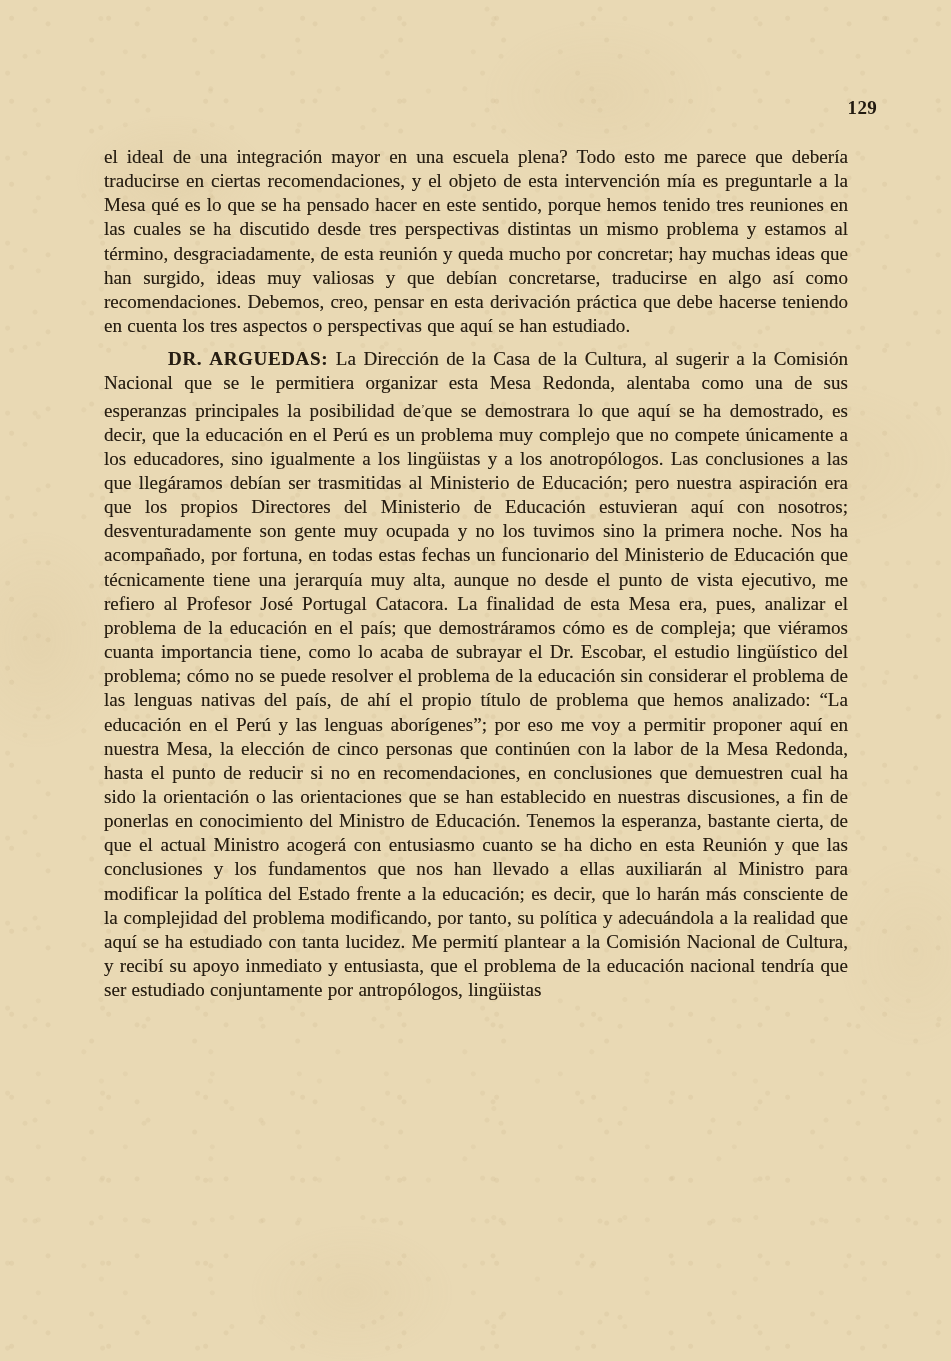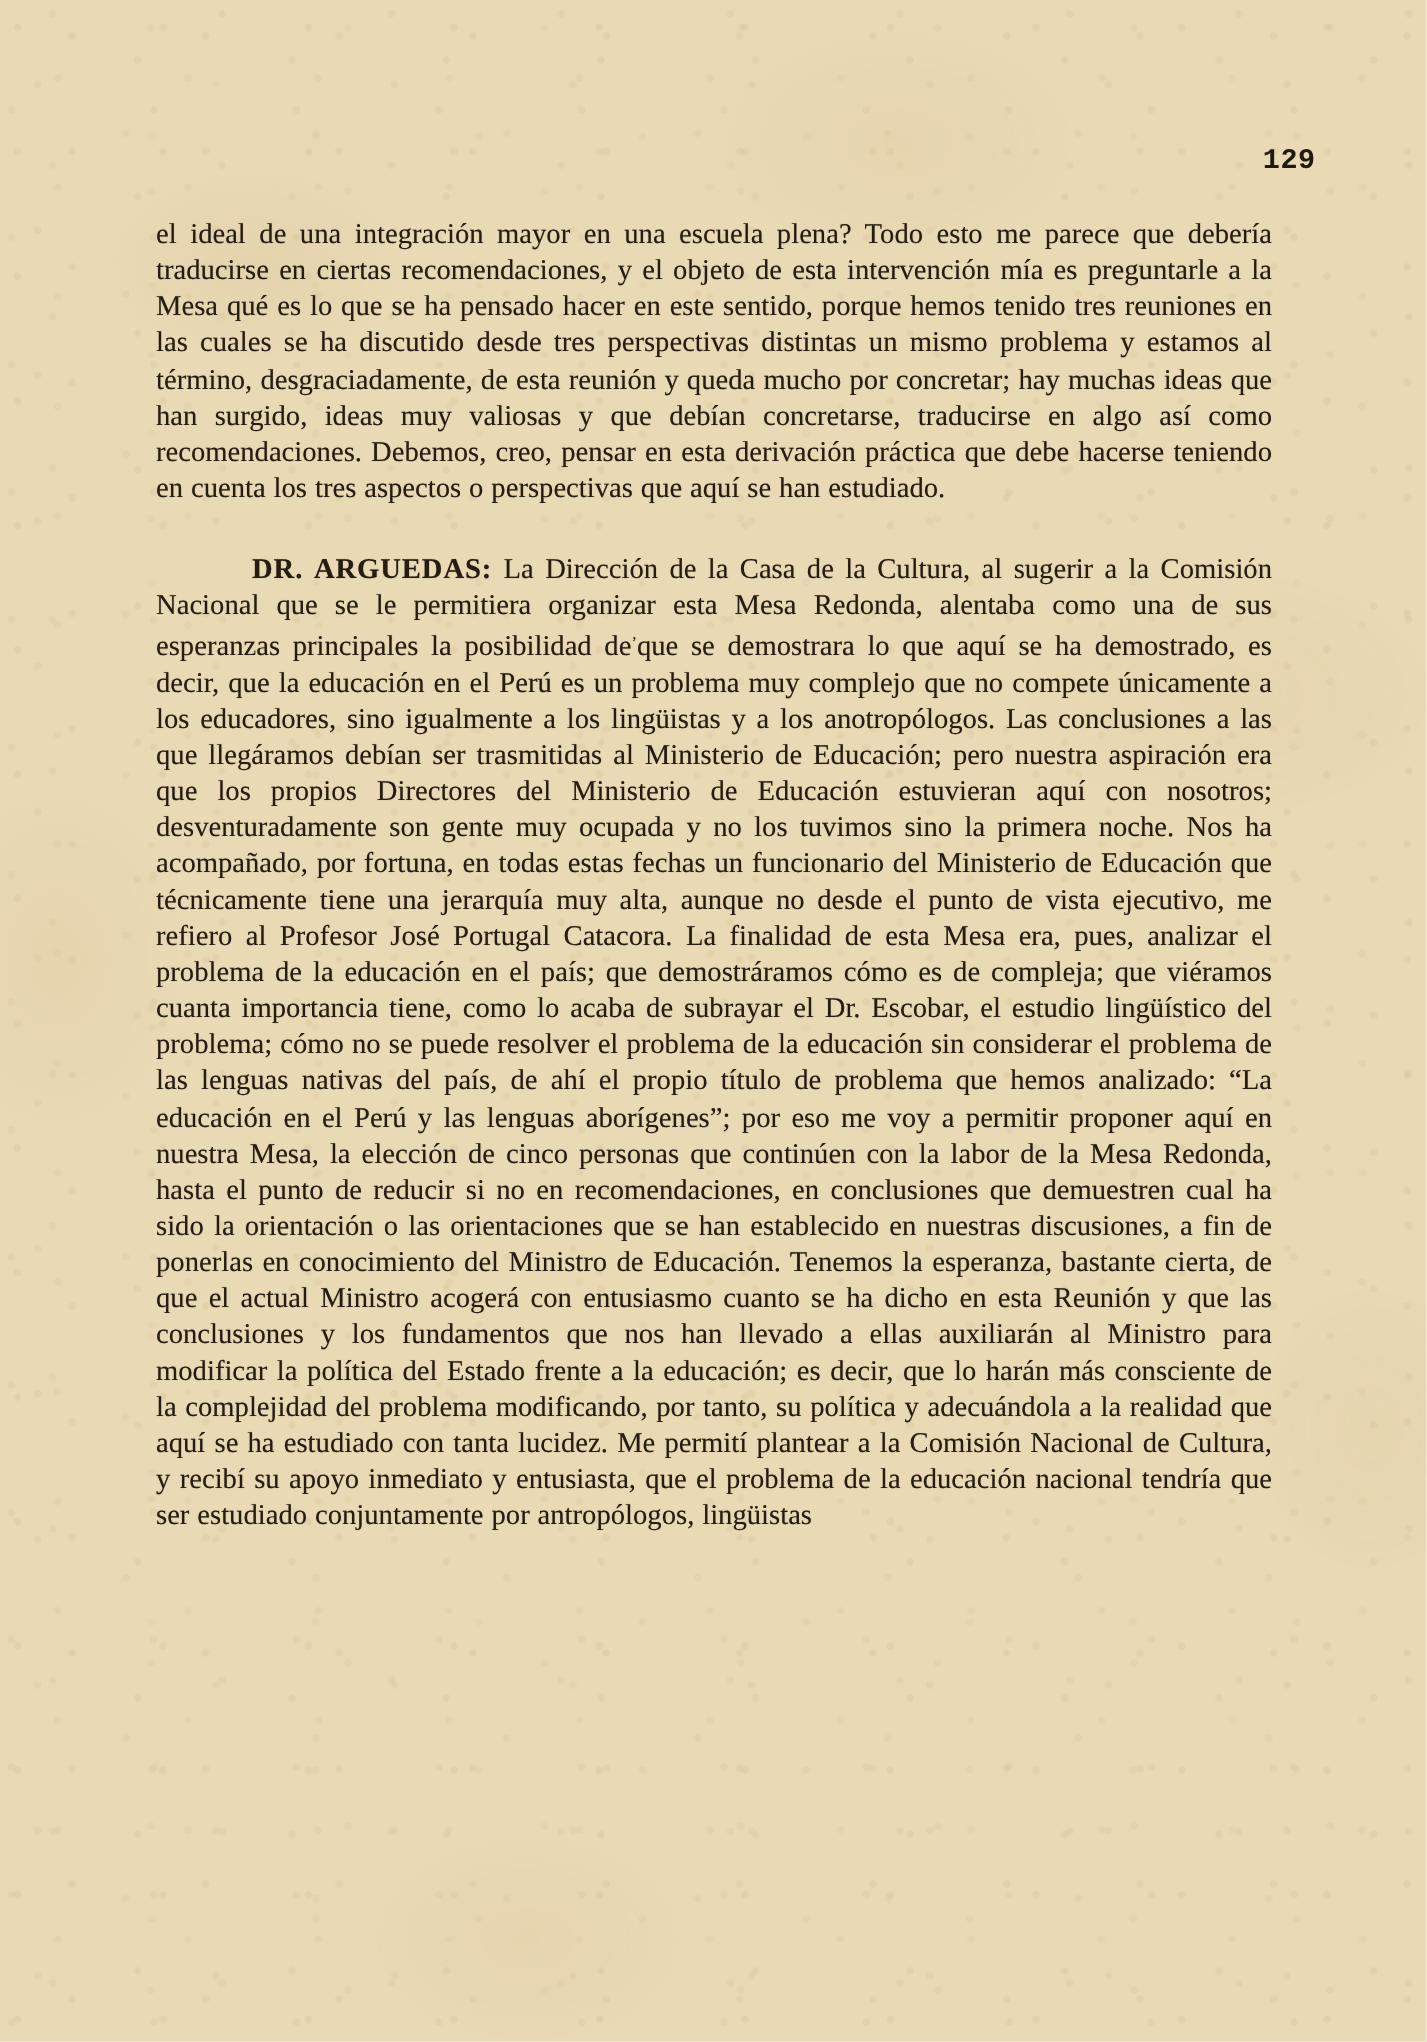--- a/index.html
+++ b/index.html
@@ -65,21 +65,20 @@
 
   .page-number {
     position: absolute;
     top: 98px;
     right: 74px;
     font-size: 19px;
     font-weight: bold;
     color: #221a10;
     letter-spacing: 0.3px;
     line-height: 1;
-    font-family: Liberation Mono, monospace;
   }
 
   .text-block {
     position: absolute;
     left: 104px;
     top: 145px;
     width: 744px;
   }
 
   p.body-par {
@@ -87,21 +86,21 @@
     font-size: 19.1px;
     line-height: 24.15px;
     color: #261d12;
     text-align: justify;
     text-justify: inter-word;
     word-spacing: 0.5px;
     -webkit-font-smoothing: antialiased;
   }
 
   p.par-gap {
-    margin-top: 30px;
+    margin-top: 9px;
   }
 
   p.indent {
     text-indent: 64px;
   }
 
   .speaker {
     font-weight: bold;
     letter-spacing: 0.6px;
   }

